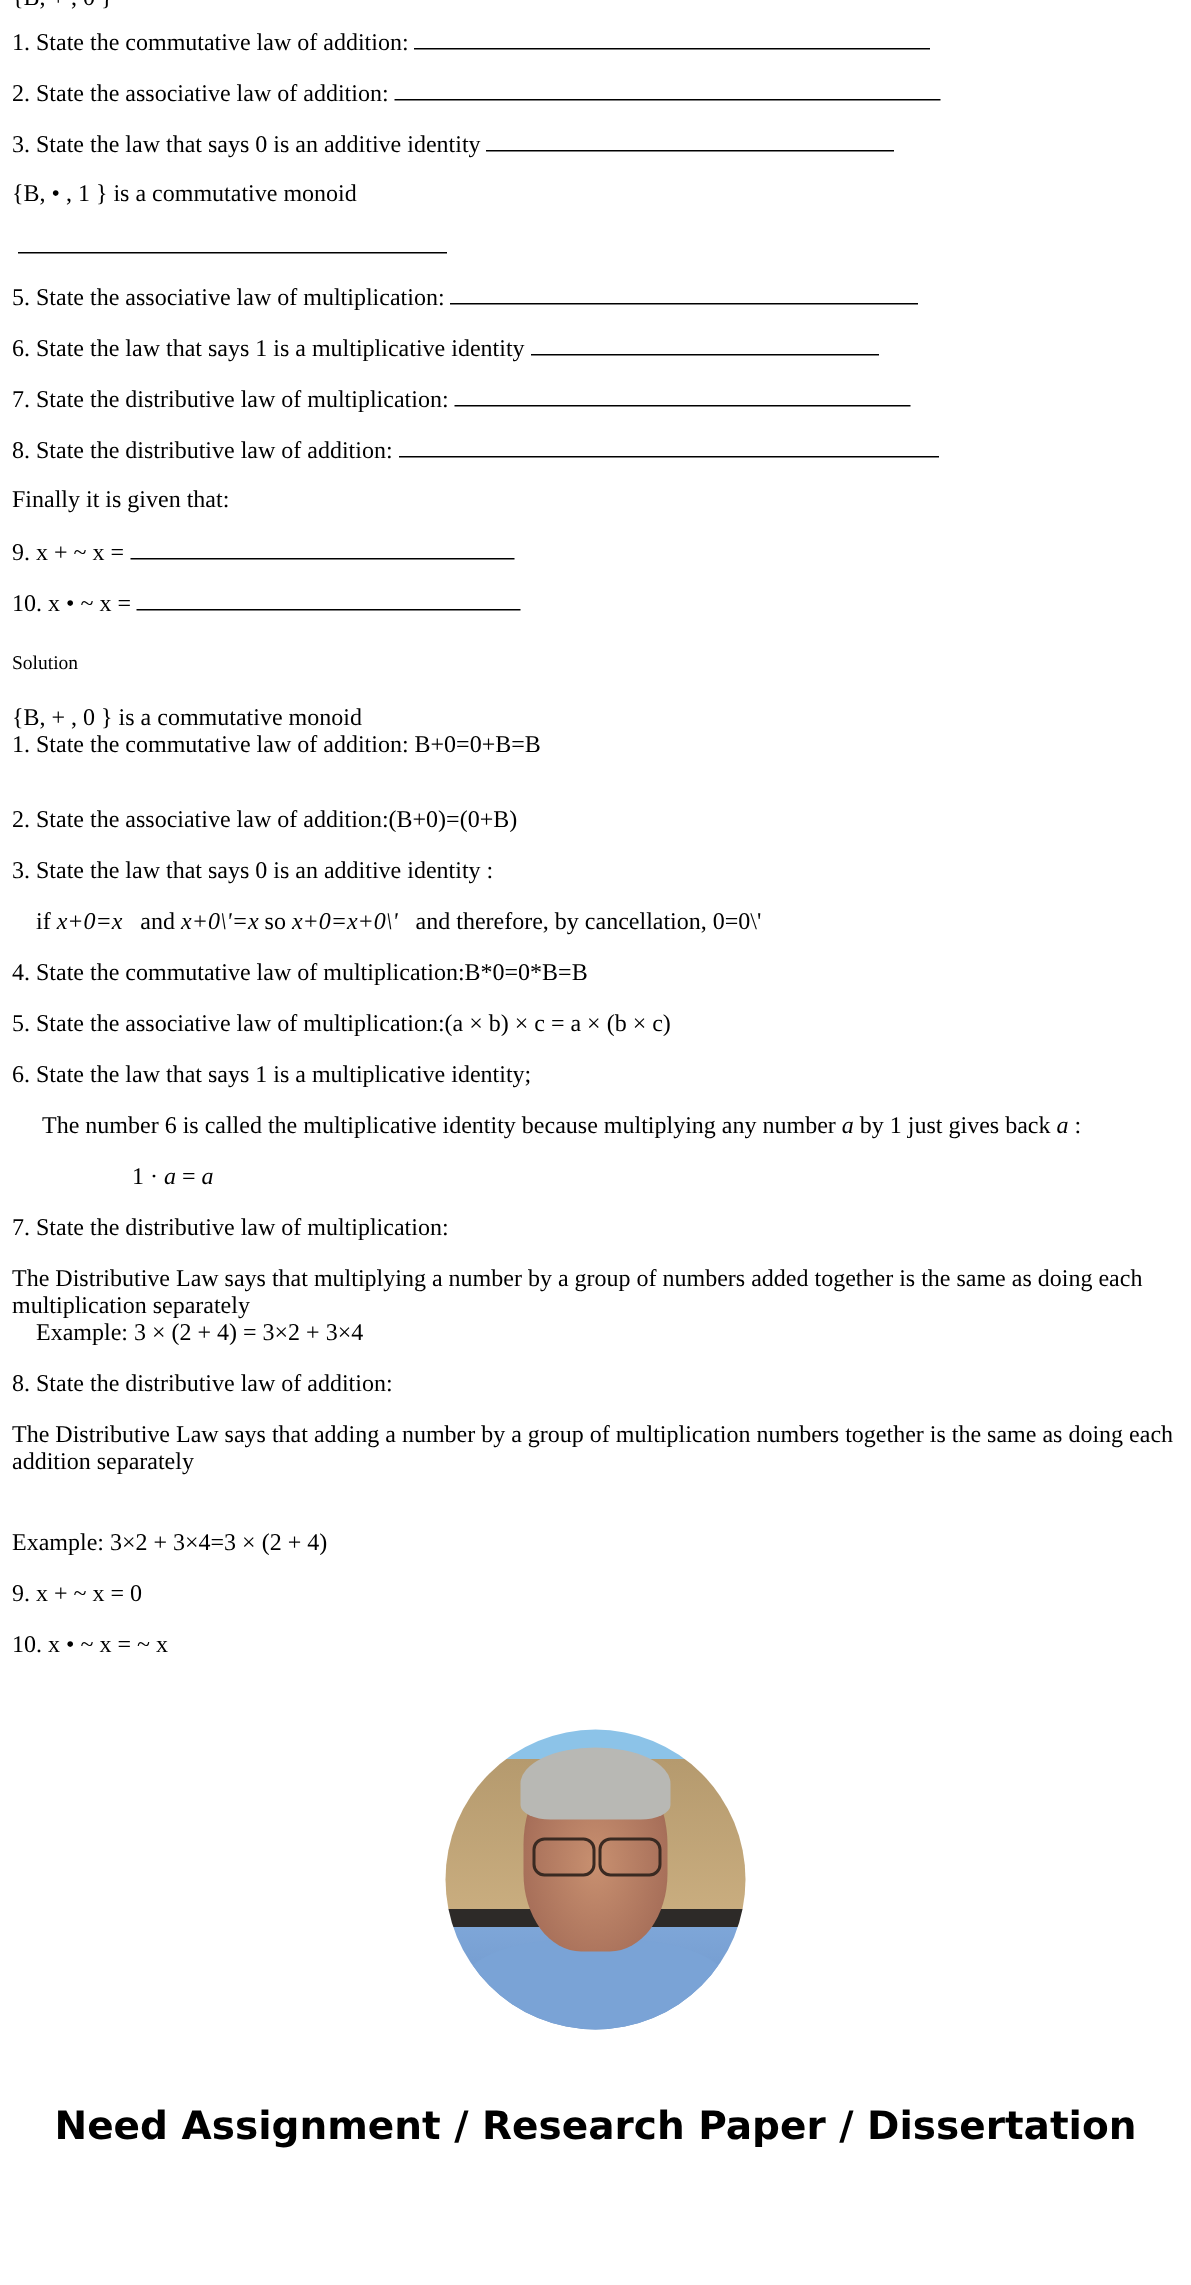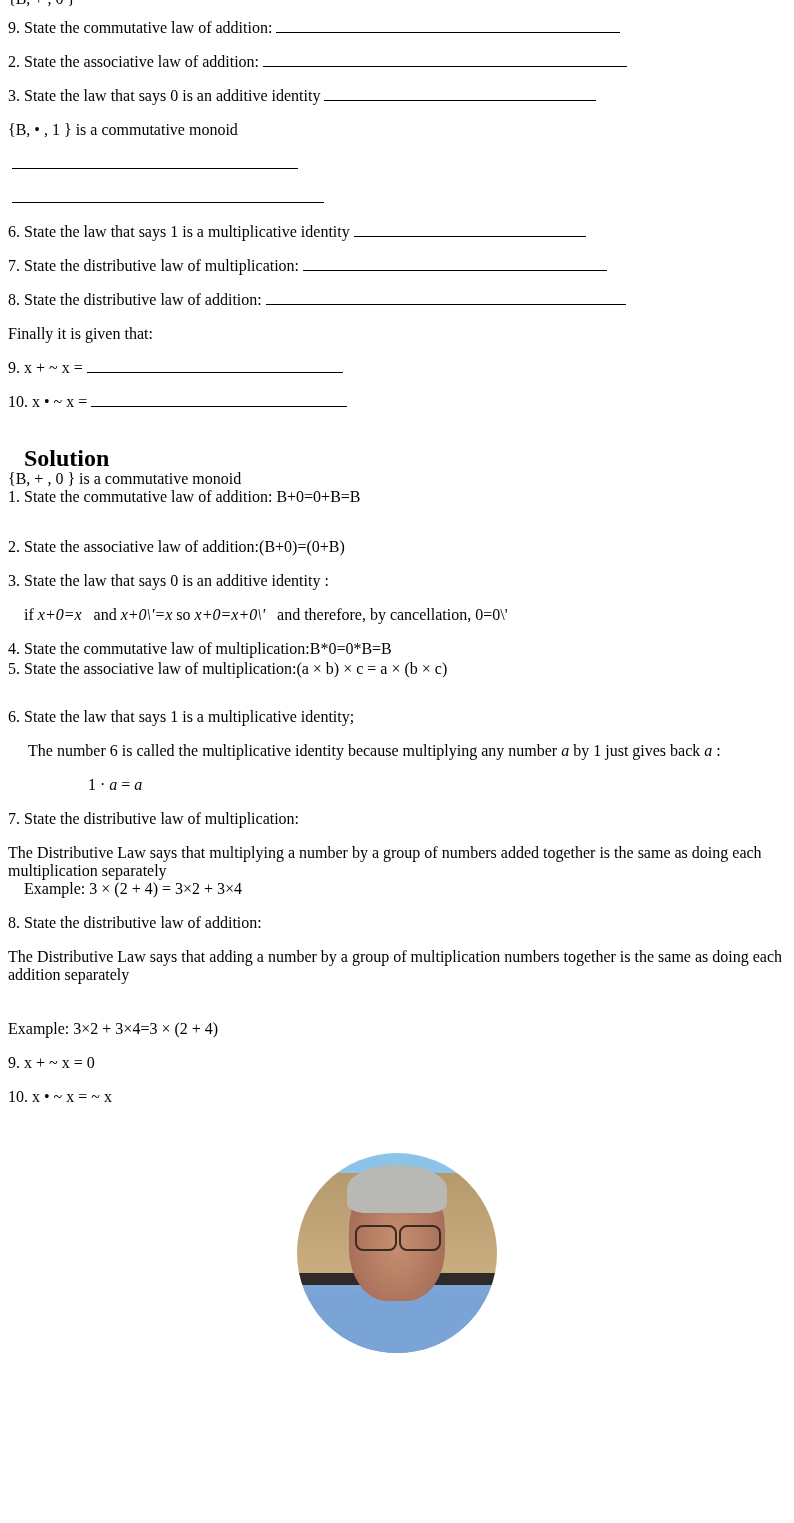--- a/index.html
+++ b/index.html
@@ -9,21 +9,21 @@
     position: relative;
     overflow: hidden;
     font-family: "Liberation Serif", "DejaVu Serif", serif;
     font-size: 16px;
     color: #000;
   }
   .content { position: absolute; left: 8px; top: 0; width: 778px; }
   .line { position: absolute; left: 0; white-space: nowrap; line-height: 18px; }
   .blank { display: inline-block; border-bottom: 1px solid #000; height: 13px; vertical-align: baseline; margin-left: 4px; }
   .cutoff { top: -10px; }
-  h3 { position: absolute; left: 0; margin: 16px; font-size: 24px; font-weight: bold; line-height: 22px; white-space: nowrap; }
+  h3 { position: absolute; left: 0; margin: 0; font-size: 13px; font-weight: normal; line-height: 22px; white-space: nowrap; }
   .wrap { position: absolute; left: 0; width: 778px; line-height: 18px; white-space: normal; }
   i { }
   .avatar {
     position: absolute; left: 297px; top: 1153px; width: 200px; height: 200px;
     border-radius: 50%; overflow: hidden;
     background: linear-gradient(180deg, #8cc3e8 0%, #8cc3e8 10%, #b59a6e 10%, #c9ad7f 60%, #2d2a28 60%, #2d2a28 66%, #7ea6d8 66%, #6b93c8 100%);
   }
   .face {
     position: absolute; left: 52px; top: 18px; width: 96px; height: 130px;
     border-radius: 45% 45% 40% 40%;
@@ -46,34 +46,34 @@
   }
 </style>
 </head>
 <body>
 
 <div class="content">
 
   <div class="line cutoff">{B, + , 0 }</div>
 
   <div class="line" style="top:19px">
-    <span>9. State the commutative law of addition:</span><span class="blank" style="width:344px"></span>
+    <span>1. State the commutative law of addition:</span><span class="blank" style="width:344px"></span>
   </div>
   <div class="line" style="top:53px">
     <span>2. State the associative law of addition:</span><span class="blank" style="width:364px"></span>
   </div>
   <div class="line" style="top:87px">
     <span>3. State the law that says 0 is an additive identity</span><span class="blank" style="width:272px"></span>
   </div>
   <div class="line" style="top:121px">{B, • , 1 } is a commutative monoid</div>
   <div class="line" style="top:155px">
     <span class="blank" style="width:286px"></span>
   </div>
   <div class="line" style="top:189px">
-    <span class="blank" style="width:312px"></span>
+    <span>5. State the associative law of multiplication:</span><span class="blank" style="width:312px"></span>
   </div>
   <div class="line" style="top:223px">
     <span>6. State the law that says 1 is a multiplicative identity</span><span class="blank" style="width:232px"></span>
   </div>
   <div class="line" style="top:257px">
     <span>7. State the distributive law of multiplication:</span><span class="blank" style="width:304px"></span>
   </div>
   <div class="line" style="top:291px">
     <span>8. State the distributive law of addition:</span><span class="blank" style="width:360px"></span>
   </div>
@@ -86,21 +86,21 @@
   </div>
 
   <h3 style="top:431px">Solution</h3>
 
   <div class="line" style="top:470px">{B, + , 0 } is a commutative monoid</div>
   <div class="line" style="top:488px">1. State the commutative law of addition: B+0=0+B=B</div>
   <div class="line" style="top:538px">2. State the associative law of addition:(B+0)=(0+B)</div>
   <div class="line" style="top:572px">3. State the law that says 0 is an additive identity :</div>
   <div class="line" style="top:606px; left:16px; white-space:pre"><span>if </span><i>x+0=x</i><span>   and </span><i>x+0\'=x</i><span> so </span><i>x+0=x+0\'</i><span>   and therefore, by cancellation, 0=0\'</span></div>
   <div class="line" style="top:640px">4. State the commutative law of multiplication:B*0=0*B=B</div>
-  <div class="line" style="top:660px">5. State the associative law of multiplication:(a × b) × c = a × (b × c)</div>
+  <div class="line" style="top:674px">5. State the associative law of multiplication:(a × b) × c = a × (b × c)</div>
   <div class="line" style="top:708px">6. State the law that says 1 is a multiplicative identity;</div>
   <div class="line" style="top:742px; left:20px"><span>The number 6 is called the multiplicative identity because multiplying any number </span><i>a</i><span> by 1 just gives back </span><i>a</i><span> :</span></div>
   <div class="line" style="top:776px; left:80px; white-space:pre"><span>1 · </span><i>a</i><span> = </span><i>a</i></div>
   <div class="line" style="top:810px">7. State the distributive law of multiplication:</div>
   <div class="wrap" style="top:844px">The Distributive Law says that multiplying a number by a group of numbers added together is the same as doing each multiplication separately</div>
   <div class="line" style="top:880px; left:16px">Example: 3 × (2 + 4) = 3×2 + 3×4</div>
   <div class="line" style="top:914px">8. State the distributive law of addition:</div>
   <div class="wrap" style="top:948px">The Distributive Law says that adding a number by a group of multiplication numbers together is the same as doing each addition separately</div>
   <div class="line" style="top:1020px">Example: 3×2 + 3×4=3 × (2 + 4)</div>
   <div class="line" style="top:1054px">9. x + ~ x = 0</div>
@@ -109,13 +109,14 @@
 
 <div class="avatar">
   <div class="shirt"></div>
   <div class="face"></div>
   <div class="hair"></div>
   <div class="glasses l"></div>
   <div class="glasses r"></div>
 </div>
 
 <div class="footer">
+  <div>Need Assignment / Research Paper / Dissertation</div>
 </div>
 
 </body></html>

